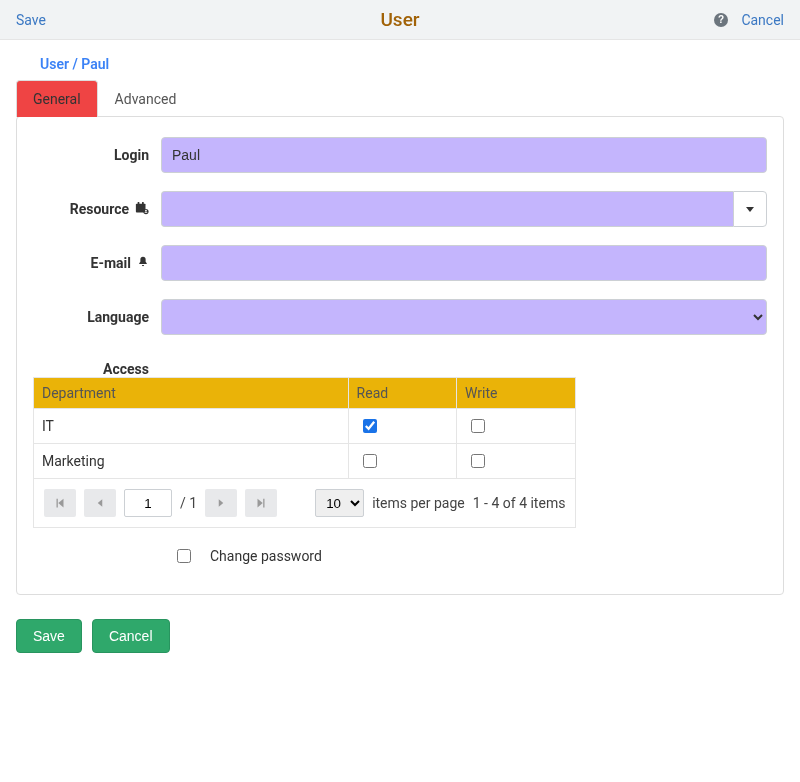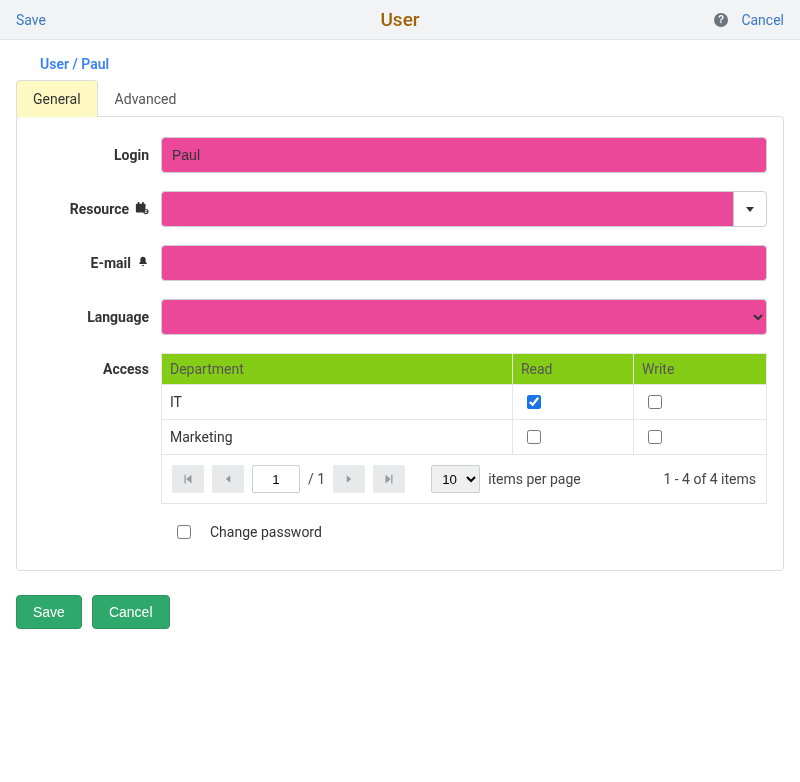--- a/index.html
+++ b/index.html
@@ -50,21 +50,21 @@
   .tab {
     padding: 10px 16px;
     color: #555;
     cursor: pointer;
     border: 1px solid transparent;
     border-bottom: none;
     border-radius: 4px 4px 0 0;
     background: transparent;
   }
   .tab.active {
-    background: #fef9c3;
+    background: #ef4444;
     border-color: #ddd;
     color: #333;
   }
 
   
   .card {
     border: 1px solid #ddd;
     border-radius: 4px;
     margin: 0 16px 24px 16px;
     padding: 20px 16px 28px 16px;
@@ -91,21 +91,21 @@
     flex: 1;
     min-width: 0;
   }
   .input, .select-like, select.native {
     width: 100%;
     border: 1px solid #ccd0d4;
     border-radius: 4px;
     padding: 8px 10px;
     font-size: 14px;
     color: #333;
-    background: #ec4899;
+    background: #c4b5fd;
     height: 36px;
   }
   select.native { padding: 6px 6px; }
 
   
   .input-group { display: flex; width: 100%; }
   .input-group .select-like { border-top-right-radius: 0; border-bottom-right-radius: 0; border-right: none; display:flex; align-items:center; }
   .input-group .btn-addon {
     width: 36px;
     border: 1px solid #ccd0d4;
@@ -133,21 +133,21 @@
     border-collapse: collapse;
     border: 1px solid #ddd;
   }
   table.access th, table.access td {
     border: 1px solid #e5e5e5;
     padding: 7px 8px;
     text-align: left;
     font-weight: 400;
   }
   table.access thead th {
-    background: #84cc16;
+    background: #eab308;
     color: #555;
   }
   table.access td.center { text-align: left; padding-left: 10px; }
   table.access .col-dept { width: 58%; }
   table.access .col-read { width: 20%; }
   table.access .col-write { width: 22%; }
   input[type=checkbox] { accent-color: #1a73e8; width: 14px; height: 14px; }
 
   
   .pager {
@@ -172,21 +172,21 @@
     width: 48px; height: 28px;
     border: 1px solid #ccd0d4; border-radius: 2px;
     text-align: center;
   }
   .pager .slashtotal { color: #444; }
   .pager .perpage {
     height: 28px;
     border: 1px solid #ccd0d4;
     border-radius: 2px;
     padding: 2px 6px;
-    margin-left: 18px;
+    margin-left: 30px;
   }
   .pager .ipp-label { color: #444; }
   .pager .range { margin-left: auto; color: #444; }
 
   
   .chpass-row { display: flex; align-items: center; gap: 16px; margin-top: 12px; padding-left: 140px; }
   .chpass-row label { color: #333; }
 
   
   .footer-buttons {
@@ -199,21 +199,21 @@
     color: #fff;
     border: 1px solid #28945f;
     border-radius: 4px;
     padding: 8px 16px;
     font-size: 14px;
     cursor: pointer;
   }
 
   .icon-svg { width: 14px; height: 14px; }
 
-  .align-start { align-items: flex-start; }
+  .align-start { align-items: flex-start; flex-direction: column; }
   .align-start .lbl { padding-top: 8px; }
 </style>
 </head>
 <body>
 
 <div class="header header-rel">
   <div class="header-left">
     <a class="link">Save</a>
   </div>
   <div class="header-center">

